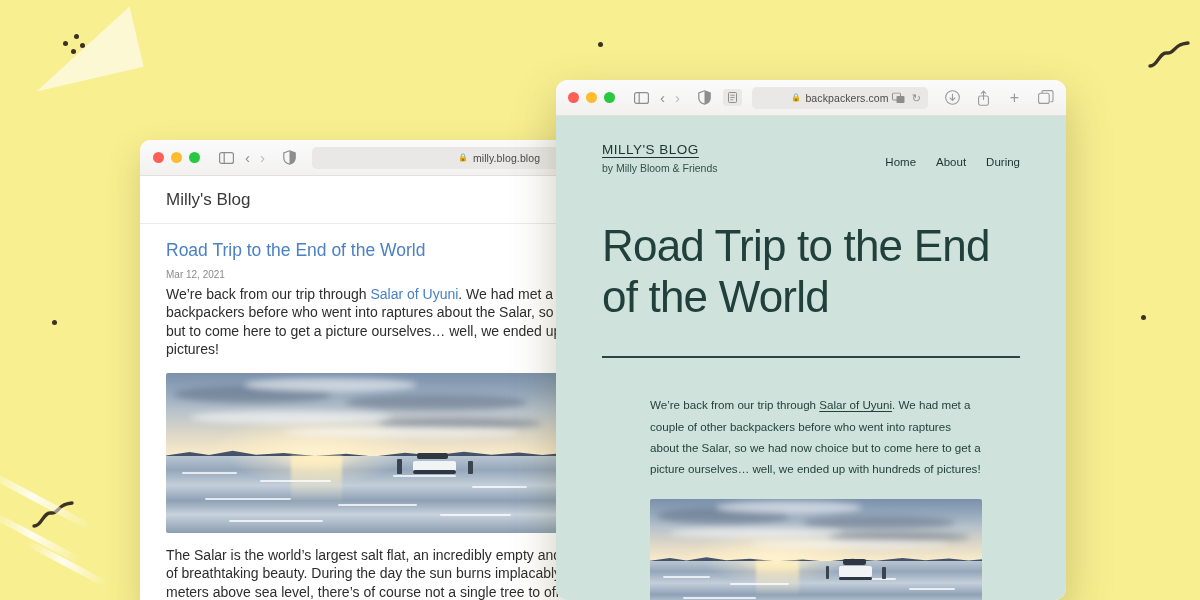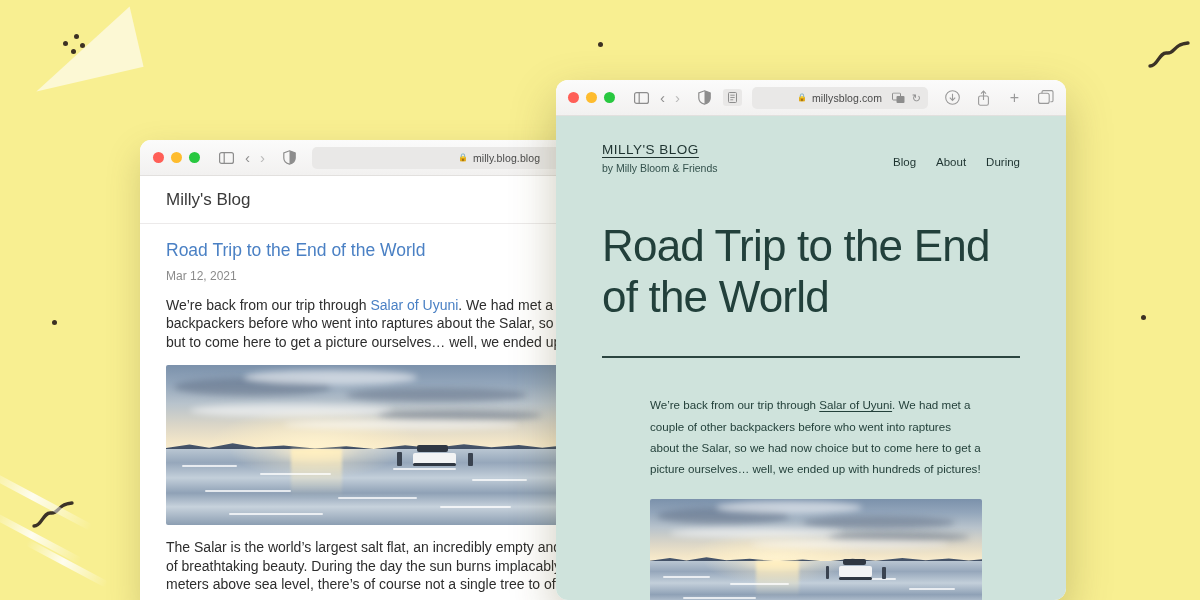--- a/index.html
+++ b/index.html
@@ -104,21 +104,21 @@
     padding: 14px 26px 13px 26px;
     border-bottom: 1px solid #eceaea;
   }
   .back-sitetitle { font-size: 17px; color: #3a3a3a; font-weight: 400; }
   .back-nav { display: flex; gap: 22px; font-size: 13.5px; color: #3c3c3c; }
 
   .back-body { padding: 16px 26px 0 26px; }
   .back-posttitle {
     font-size: 17.5px; color: #4a80c4; font-weight: 400; margin-bottom: 8px;
   }
-  .back-date { font-size: 12px; color: #8b8b8b; margin-bottom: 13px; }
+  .back-date { font-size: 10px; color: #8b8b8b; margin-bottom: 5px; }
   .back-para {
     font-size: 14px; line-height: 1.32; color: #2d2d2d;
     white-space: nowrap;
   }
   .back-para a { color: #4a80c4; text-decoration: none; }
   .back-photo {
     margin: 14px 0 13px 0;
     width: 392px; height: 160px;
     border-radius: 2px;
     overflow: hidden;
@@ -300,20 +300,21 @@
     </div>
 
     <div class="back-body">
       <div class="back-posttitle">Road Trip to the End of the World</div>
       <div class="back-date">Mar 12, 2021</div>
 
       <div class="back-para">
         <div><span>We’re back from our trip through </span><a href="#">Salar of Uyuni</a><span>. We had met a couple of</span></div>
         <div>backpackers before who went into raptures about the Salar, so we had n</div>
         <div>but to come here to get a picture ourselves… well, we ended up with hu</div>
+        <div>pictures!</div>
       </div>
 
       <div class="back-photo">
         <div class="photo-art">
           <div class="sky"></div>
           <div class="cloud d" style="left:2%; top:8%; width:40%; height:11%;"></div>
           <div class="cloud" style="left:20%; top:3%; width:44%; height:9%;"></div>
           <div class="cloud d" style="left:46%; top:14%; width:46%; height:9%;"></div>
           <div class="cloud" style="left:6%; top:24%; width:52%; height:8%;"></div>
           <div class="cloud d" style="left:54%; top:28%; width:42%; height:7%;"></div>
@@ -372,21 +373,21 @@
       <svg width="9" height="11" viewBox="0 0 9 11">
           <rect x="0.5" y="0.5" width="8" height="10" rx="1" fill="none" stroke="#8d8d8d" stroke-width="1"></rect>
           <line x1="2.3" y1="3.2" x2="6.7" y2="3.2" stroke="#8d8d8d" stroke-width="0.9"></line>
           <line x1="2.3" y1="5.5" x2="6.7" y2="5.5" stroke="#8d8d8d" stroke-width="0.9"></line>
           <line x1="2.3" y1="7.8" x2="5.2" y2="7.8" stroke="#8d8d8d" stroke-width="0.9"></line>
         </svg>
     </span>
     <div class="urlbar">
       <span class="url-text">
         <span class="lock">🔒</span>
-        <span>millysblog.com</span>
+        <span>backpackers.com</span>
       </span>
       <span class="url-right">
         <span class="tb-ico">
           <svg width="13" height="11" viewBox="0 0 13 11">
               <rect x="0.5" y="0.5" width="8" height="7" rx="1" fill="none" stroke="#8d8d8d" stroke-width="1"></rect>
               <rect x="4.5" y="3.5" width="8" height="7" rx="1" fill="#8d8d8d"></rect>
             </svg>
         </span>
         <span style="font-size:11px;">↻</span>
       </span>
@@ -416,21 +417,21 @@
     </div>
   </div>
 
   <div class="front-content">
     <div class="front-header">
       <div>
         <div class="front-brand-title">MILLY'S BLOG</div>
         <div class="front-brand-sub">by Milly Bloom &amp; Friends</div>
       </div>
       <div class="front-nav">
-        <span>Blog</span>
+        <span>Home</span>
         <span>About</span>
         <span>During</span>
       </div>
     </div>
 
     <h1 class="front-title">Road Trip to the End of the World</h1>
     <div class="front-rule"></div>
 
     <div class="front-article">
       <p class="front-para"><span>We’re back from our trip through </span><a href="#">Salar of Uyuni</a><span>. We had met a couple of other backpackers before who went into raptures about the Salar, so we had now choice but to come here to get a picture ourselves… well, we ended up with hundreds of pictures!</span></p>

